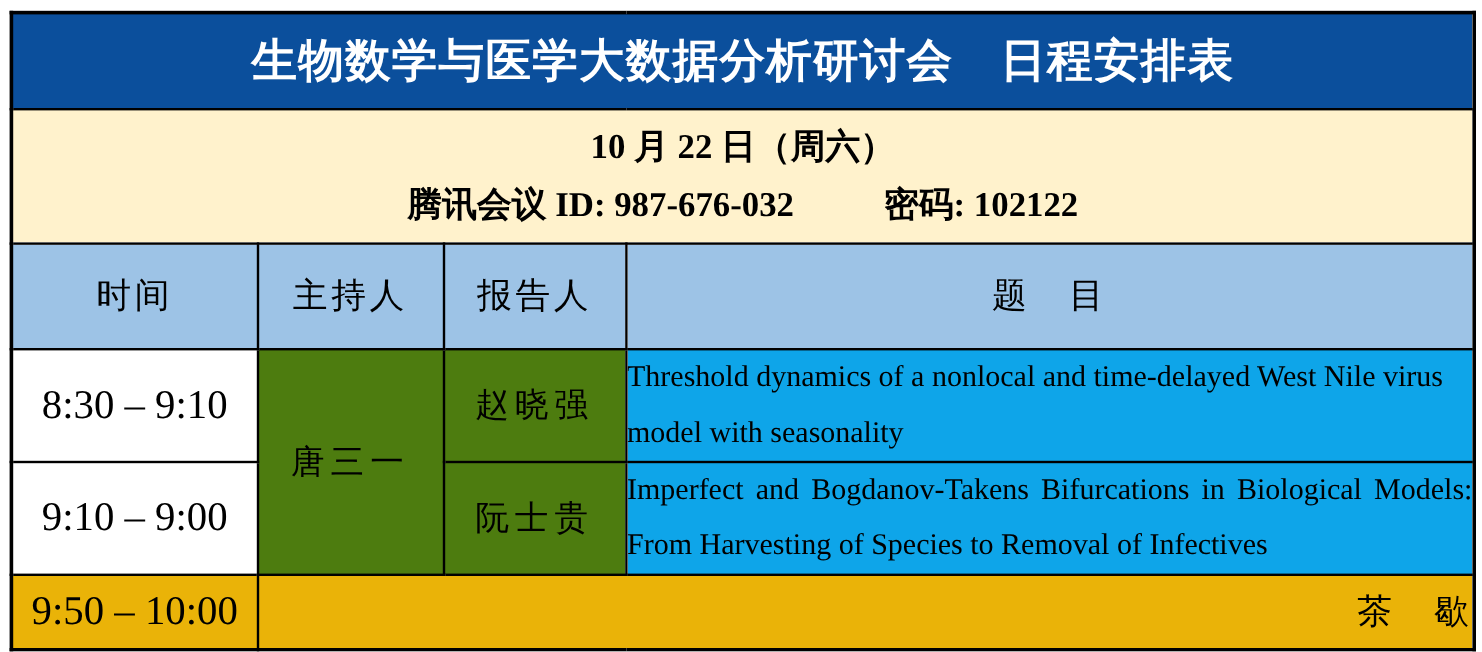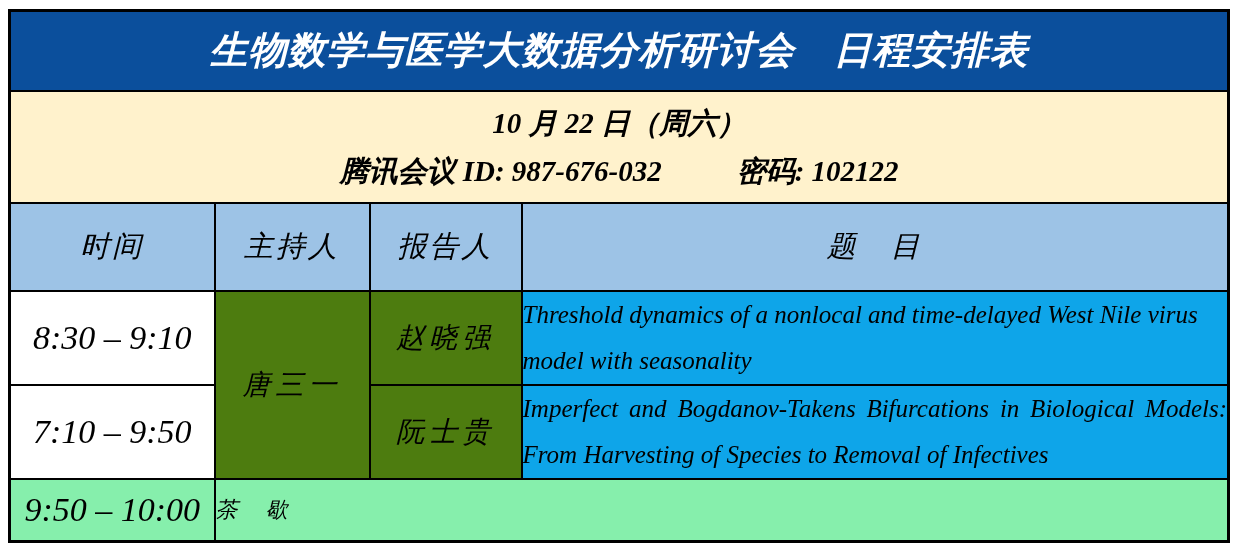--- a/index.html
+++ b/index.html
@@ -9,21 +9,20 @@
   }
   .page {
     position: relative;
     width: 1075px;
     height: 543px;
     background: #ffffff;
     box-sizing: border-box;
     padding: 9px 8px 6px 8px;
     font-family: "Liberation Serif", "DejaVu Serif", serif;
     color: #000000;
-    font-style: italic;
   }
   table.schedule {
     width: 1219px;
     border-collapse: collapse;
     table-layout: fixed;
     border: 3px solid #000000;
   }
   table.schedule td, table.schedule th {
     border: 2px solid #000000;
     box-sizing: border-box;
@@ -95,25 +94,25 @@
     line-height: 46px;
     padding: 0 11px;
     background: #0ea5e9;
   }
   td.topic-cell.justify {
     text-align: justify;
     text-justify: inter-word;
   }
 
   
-  tr.break-row td { height: 63px; background: #86efac; }
+  tr.break-row td { height: 63px; background: #eab308; }
   td.break-label-cell {
-    text-align: left;
+    text-align: right;
     vertical-align: middle;
-    font-size: 22px;
+    font-size: 29px;
     letter-spacing: 3px;
   }
 </style>
 </head>
 <body>
 
 <div class="page">
   <table class="schedule">
     <colgroup>
       <col class="c-time">
@@ -144,21 +143,21 @@
     </tr>
 
     <tr class="data-row data-row-1">
       <td class="time-cell">8:30 – 9:10</td>
       <td class="chair-cell" rowspan="2">唐三一</td>
       <td class="speaker-cell">赵晓强</td>
       <td class="topic-cell">Threshold dynamics of a nonlocal and time-delayed West Nile virus model with seasonality</td>
     </tr>
 
     <tr class="data-row data-row-2">
-      <td class="time-cell">7:10 – 9:50</td>
+      <td class="time-cell">9:10 – 9:00</td>
       <td class="speaker-cell">阮士贵</td>
       <td class="topic-cell justify">Imperfect and Bogdanov-Takens Bifurcations in Biological Models: From Harvesting of Species to Removal of Infectives</td>
     </tr>
 
     <tr class="break-row">
       <td class="time-cell">9:50 – 10:00</td>
       <td class="break-label-cell" colspan="3">茶　歇</td>
     </tr>
   </tbody>
     </table>

